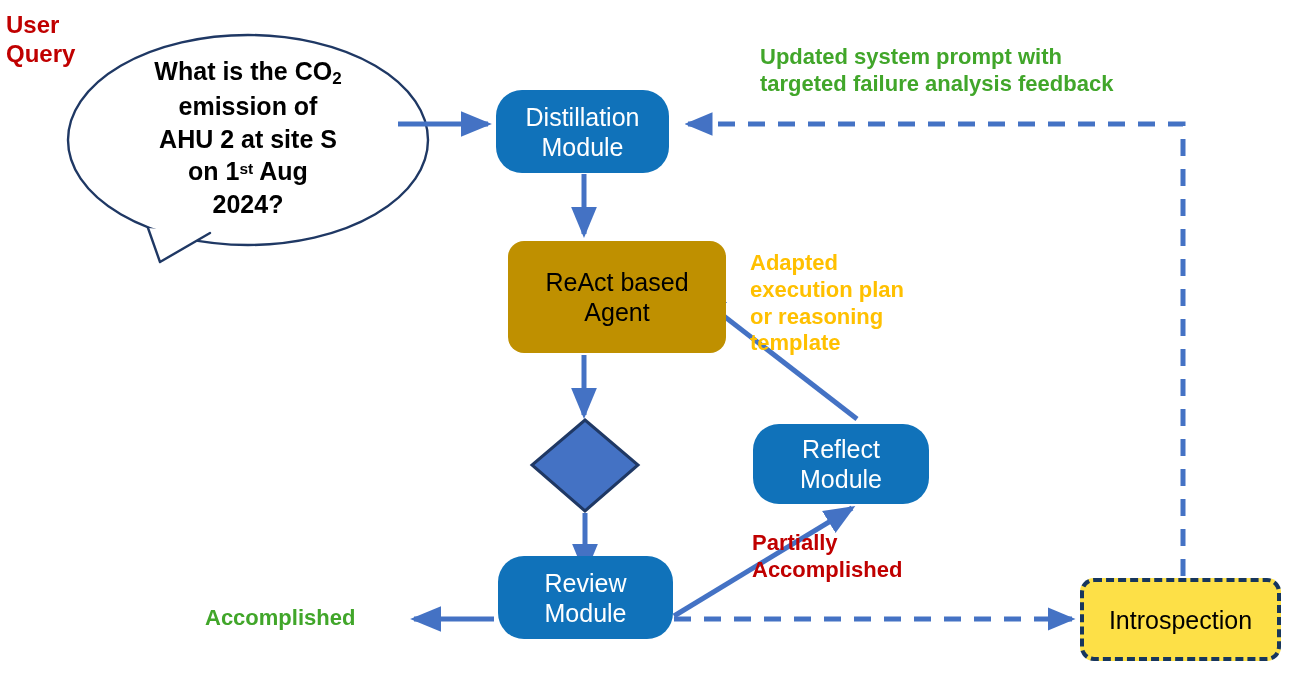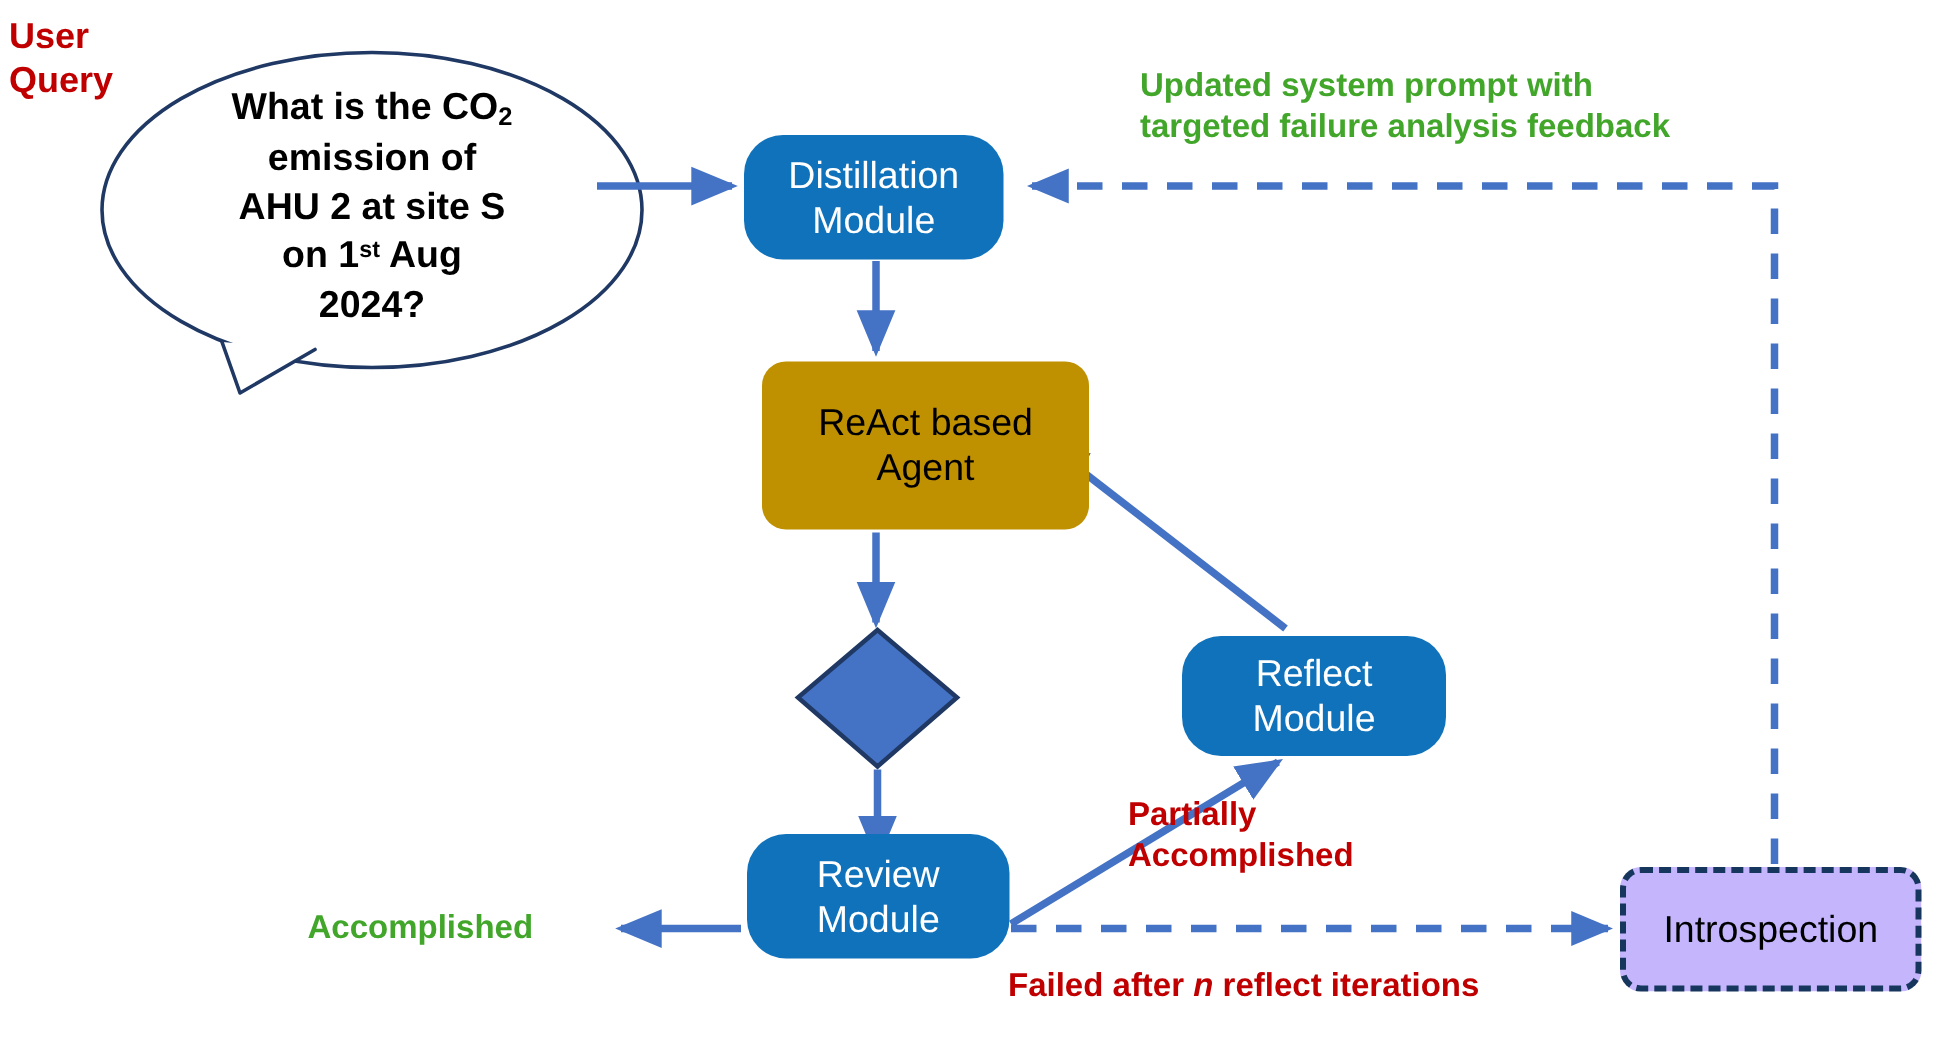--- a/index.html
+++ b/index.html
@@ -51,21 +51,21 @@
   }
   .box-gold {
     background: #bf9000;
     color: #000000;
     border-radius: 16px;
     font-size: 25px;
     font-weight: 400;
     margin-left: 33px;
   }
   .box-dashed {
-    background: #c4b5fd;
+    background: #fde047;
     color: #000000;
     border: 4px dashed #17365d;
     border-radius: 14px;
     font-size: 25px;
     font-weight: 400;
   }
   .caption {
     position: absolute;
     font-weight: bold;
     line-height: 1.22;
@@ -146,21 +146,21 @@
 
   <div class="box box-gold" style="left:475px; top:241px; width:218px; height:112px;">
     <div>
       <div>ReAct based</div>
       <div>Agent</div>
     </div>
   </div>
 
   <div class="node-label" style="left:540px; top:445px; width:90px; height:40px; font-size:20px; color:#ffffff;"></div>
 
-  <div class="box box-blue" style="left:788px; top:424px; width:176px; height:80px;">
+  <div class="box box-blue" style="left:753px; top:424px; width:176px; height:80px;">
     <div>
       <div>Reflect</div>
       <div>Module</div>
     </div>
   </div>
 
   <div class="box box-blue" style="left:498px; top:556px; width:175px; height:83px;">
     <div>
       <div>Review</div>
       <div>Module</div>
@@ -169,25 +169,28 @@
 
   <div class="box box-dashed" style="left:1080px; top:578px; width:201px; height:83px;">
     <div>Introspection</div>
   </div>
 
   <div class="caption cap-green" style="left:760px; top:44px; width:420px; font-size:22px;">
     <div>Updated system prompt with</div>
     <div>targeted failure analysis feedback</div>
   </div>
 
+  <div class="caption cap-amber" style="left:750px; top:250px; width:230px; font-size:22px;">
+    <div>Adapted</div>
+    <div>execution plan</div>
+    <div>or reasoning</div>
+    <div>template</div>
+  </div>
 
   <div class="caption cap-green" style="left:205px; top:605px; width:200px; font-size:22px;">Accomplished</div>
 
   <div class="caption cap-red" style="left:752px; top:530px; width:200px; font-size:22px;">
     <div>Partially</div>
     <div>Accomplished</div>
   </div>
 
-  <div class="caption cap-red" style="left:672px; top:644px; width:390px; font-size:22px; text-align:left;">
-    <span>Failed after </span><i>n</i><span> reflect iterations</span>
-  </div>
 
 </div>
 
 </body></html>

